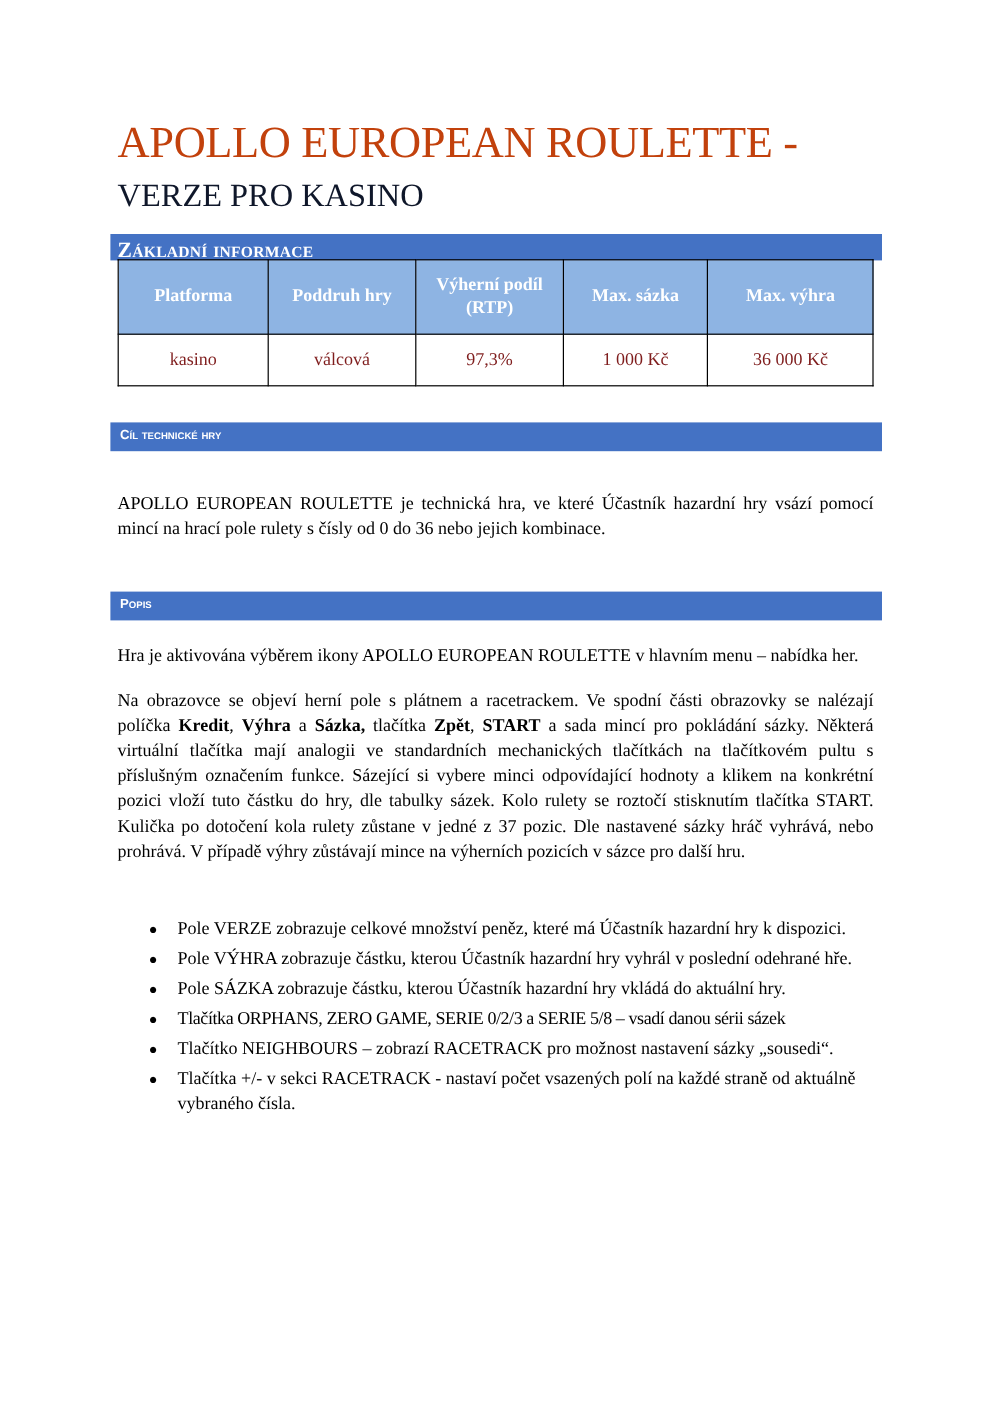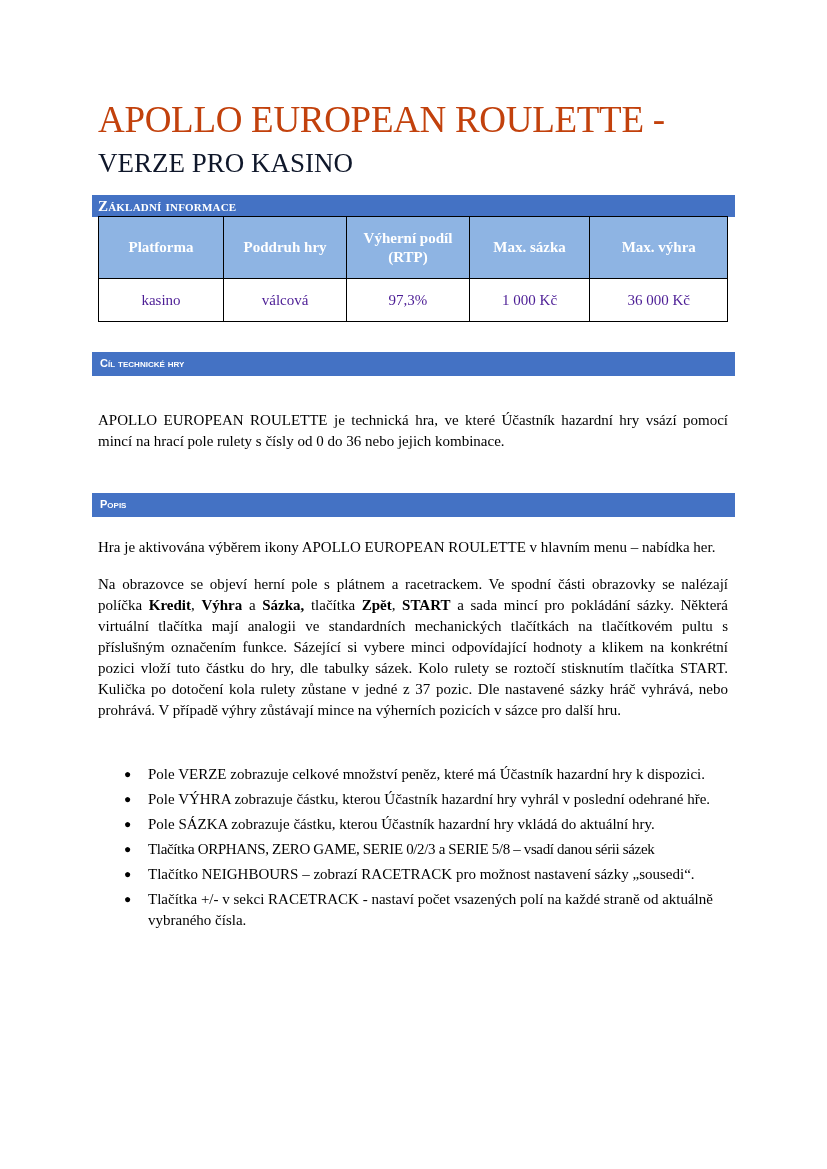--- a/index.html
+++ b/index.html
@@ -6,30 +6,30 @@
   body { width: 827px; height: 1169px; position: relative; overflow: hidden;
          font-family: "Liberation Serif", serif; color: #000; }
   .page { position: absolute; left: 0; top: 0; width: 827px; height: 1169px; }
   .title1 { position: absolute; left: 98px; top: 98px; font-size: 37px; color: #c2410c;
             line-height: 44px; white-space: nowrap; letter-spacing: -0.3px; }
   .title2 { position: absolute; left: 98px; top: 145px; font-size: 27px; color: #0f172a;
             line-height: 36px; white-space: nowrap; font-family: Liberation Serif, serif; }
   .bar { position: absolute; left: 92px; width: 643px; background: #4472c4; color: #fff; }
   .bar1 { top: 195px; height: 22px; }
   .bar1 span { position: absolute; left: 6px; top: 3px; font-family: "Liberation Serif", serif;
-               font-weight: bold; font-size: 15px; font-variant: small-caps; letter-spacing: 0.2px; }
+               font-weight: bold; font-size: 18px; font-variant: small-caps; letter-spacing: 0.2px; }
   .bar2 { top: 352px; height: 24px; }
   .bar3 { top: 493px; height: 24px; }
   .bar2 span, .bar3 span { position: absolute; left: 8px; top: 5px; font-family: "Liberation Sans", sans-serif;
                font-weight: bold; font-size: 11px; font-variant: small-caps; }
   table.info { position: absolute; left: 98px; top: 216px; width: 630px; border-collapse: collapse; }
   table.info th, table.info td { border: 1.5px solid #000; text-align: center; font-size: 15px; }
   table.info th { background: #8eb4e3; color: #ffffff; font-weight: bold; height: 61px; padding: 0 4px;
                   line-height: 19px; vertical-align: middle; }
-  table.info td { height: 40px; background: #fff; color: #4c1d95; font-family: Liberation Serif, serif; }
+  table.info td { height: 40px; background: #fff; color: #7f1d1d; font-family: Liberation Serif, serif; }
   .col1 { width: 123px; } .col2 { width: 122px; margin-top: 14px; } .col3 { width: 122px; } .col4 { width: 122px; } .col5 { width: 141px; }
   .para { position: absolute; left: 98px; width: 630px; font-size: 15px; line-height: 21px; text-align: justify; }
   .p-goal { top: 410px; }
   .p-desc1 { top: 537px; text-align-last: left; }
   .p-desc2 { top: 574px; }
   .bullets { position: absolute; left: 98px; top: 764px; width: 630px; margin: 0; padding: 0; list-style: none; }
   .bullets li { position: relative; padding-left: 50px; font-size: 15px; line-height: 21px; margin-bottom: 4px; }
   .bullets li .dot { position: absolute; left: 26px; top: 0; font-size: 12px; }
   .bullets li.just { text-align: justify; }
 </style>

